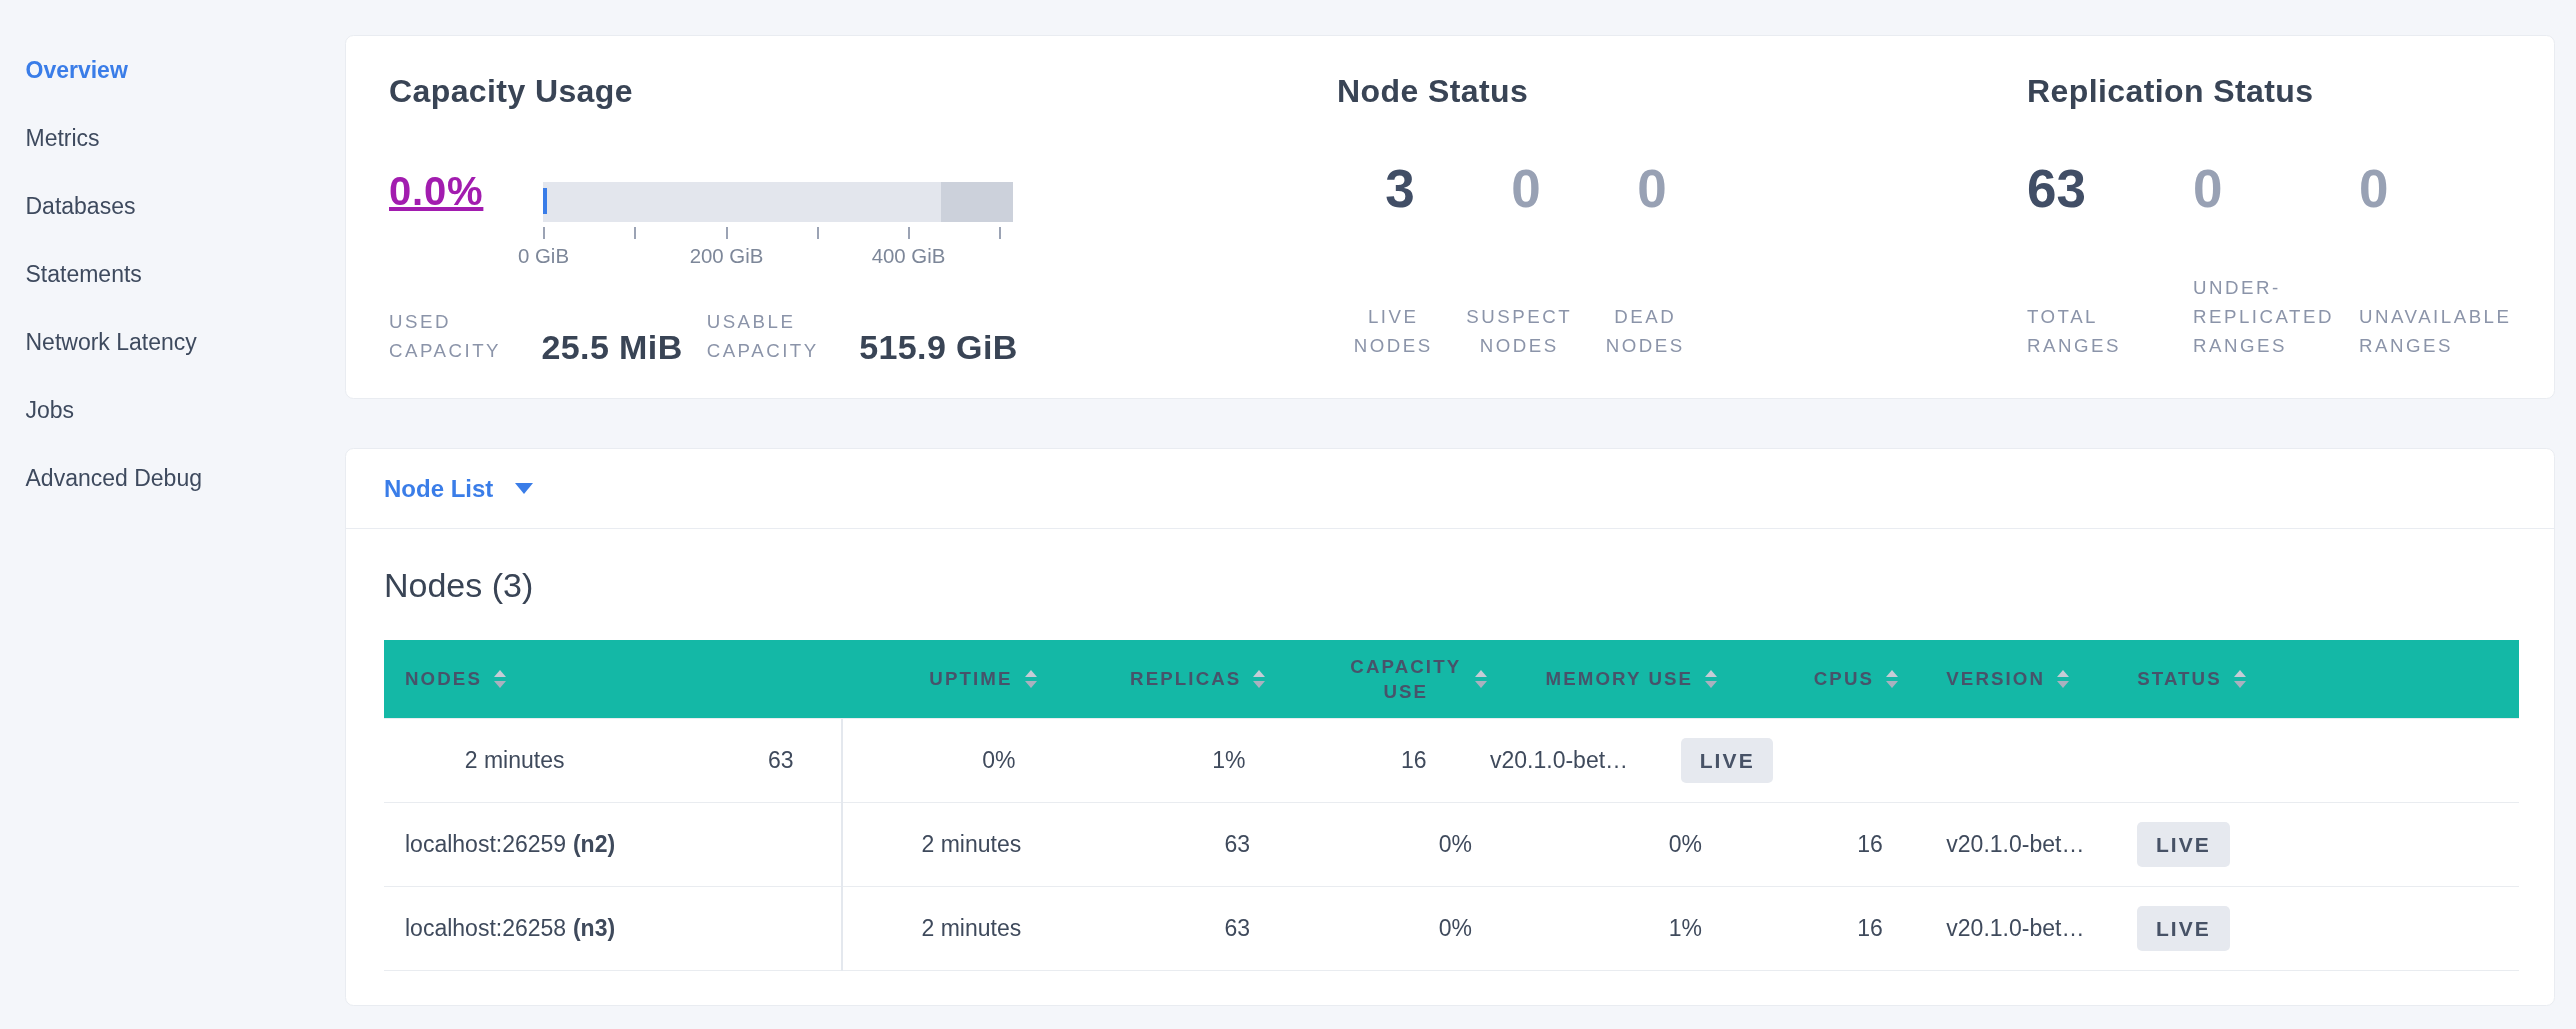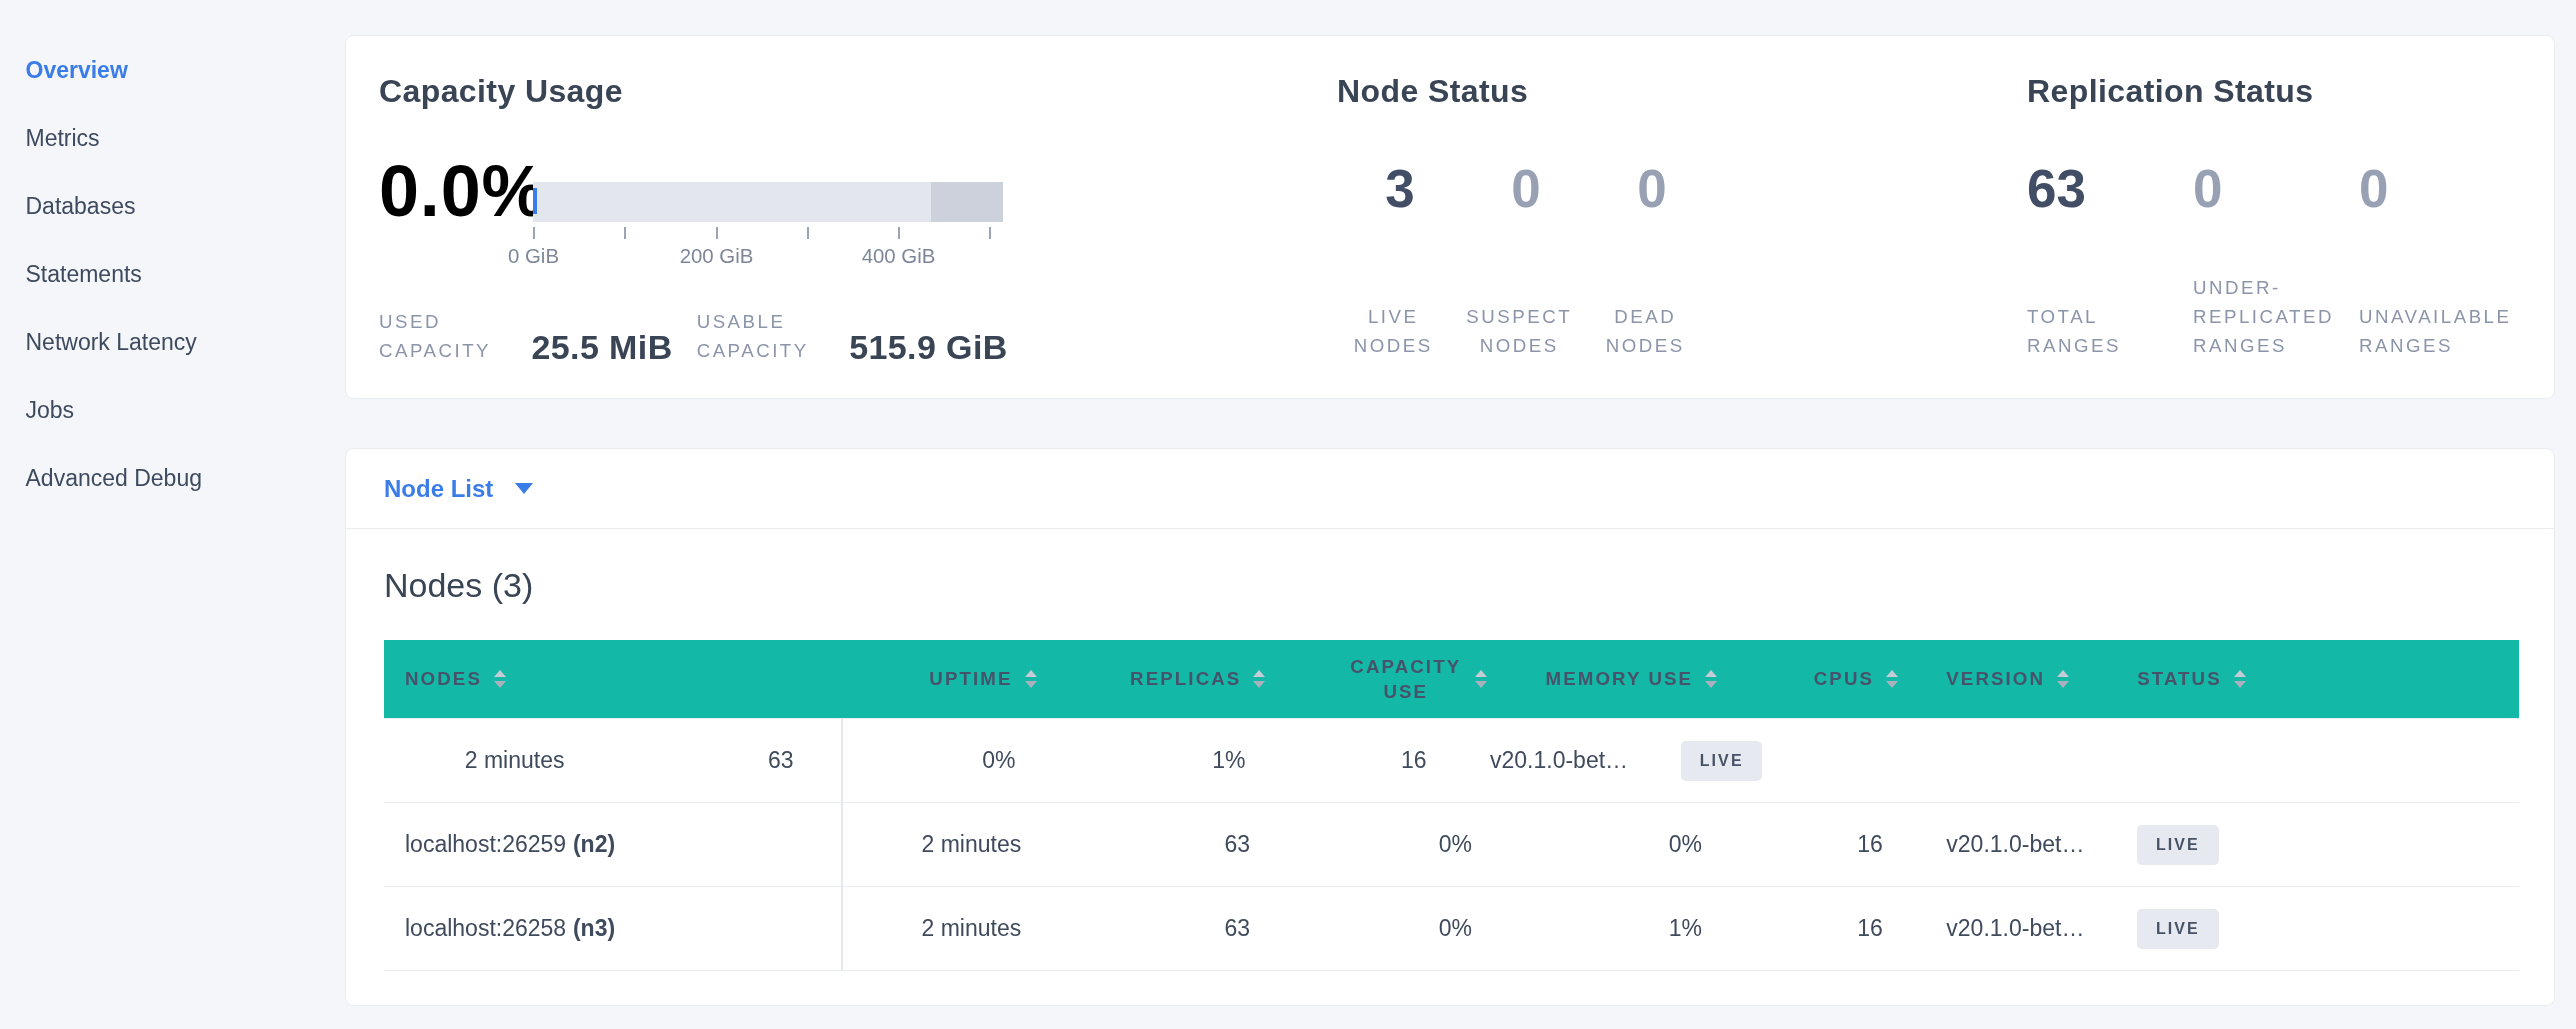--- a/index.html
+++ b/index.html
@@ -22,32 +22,32 @@
 
   
   .card {
     position:absolute; left:345px; width:2210px; background:#ffffff;
     border:1.7px solid #e9ecf1; border-radius:8.5px;
   }
   .card-summary { top:35px; height:364px; }
   .card-nodelist { top:448px; height:558px; }
 
   .sec { position:absolute; top:0; height:100%; }
-  .sec-capacity { left:33px; width:942px; }
+  .sec-capacity { left:43px; width:942px; }
   .sec-nodestatus { left:991px; width:645px;text-align:center; }
   .sec-replication { left:1681px; width:526px; }
   .sec-title {
     position:absolute; top:37px; left:0; font-size:32px; font-weight:600;
     color:#394455; letter-spacing:0.4px; white-space:nowrap;
   }
 
   
   .cap-percent {
-    position:absolute; left:0; top:126px; font-size:72px; font-weight:600;
-    color:#000000; line-height:59px; letter-spacing:0.8px;
+    position:absolute; left:0; top:126px; font-size:40px; font-weight:600;
+    color:#a21caf; line-height:59px; letter-spacing:0.8px;text-decoration:underline;
   }
   .cap-bar { position:absolute; left:154px; top:146px; width:470px; height:40px; background:#e3e6ed; }
   .cap-bar-dark { position:absolute; right:0; top:0; width:72px; height:40px; background:#ccd1db; }
   .cap-bar-used { position:absolute; left:0; top:6px; width:4.2px; height:25.5px; background:#3a7de8; }
   .cap-tick { position:absolute; top:191px; width:1.7px; height:12px; background:#9ba3b4; }
   .cap-axis-label {
     position:absolute; top:209px; width:119px; text-align:center;
     font-size:20.4px; color:#7d8799;
   }
   .cap-stats { position:absolute; left:0; top:270px; height:59px; display:flex; align-items:flex-end; }
@@ -119,21 +119,21 @@
   .c-capacity { width:222px; }
   .c-memory { width:230px; }
   .c-cpus { width:181px; }
   .c-version { width:229px; padding-left:38px; }
   .c-status { width:382px; }
 
   .col-divider { position:absolute; left:457px; top:79px; width:1.7px; height:252px; background:#e4e8ee; }
 
   .status-badge {
     display:inline-block; padding:12px 18.7px; background:#e6e9ef; border-radius:5.1px;
-    font-size:16px; font-weight:700; letter-spacing:2.1px; color:#475266; line-height:1;
+    font-size:21px; font-weight:700; letter-spacing:2.1px; color:#475266; line-height:1;
   }
 </style>
 </head>
 <body>
 
 <nav class="sidebar">
   <div class="side-item active">Overview</div>
   <div class="side-item">Metrics</div>
   <div class="side-item">Databases</div>
   <div class="side-item">Statements</div>

